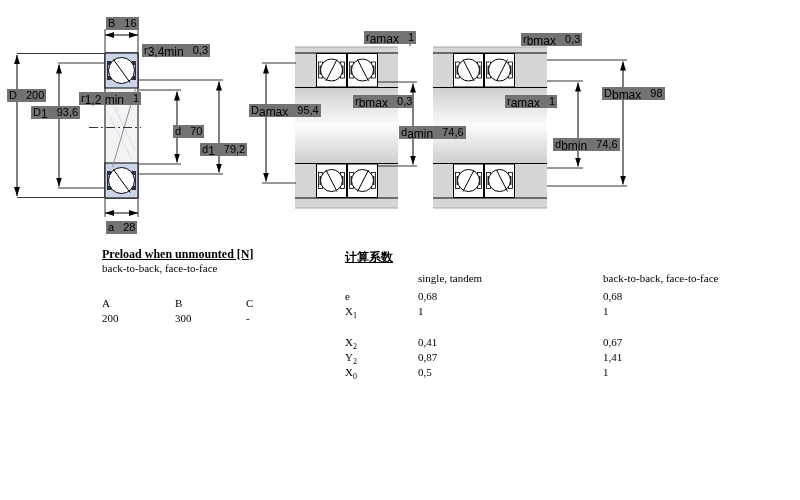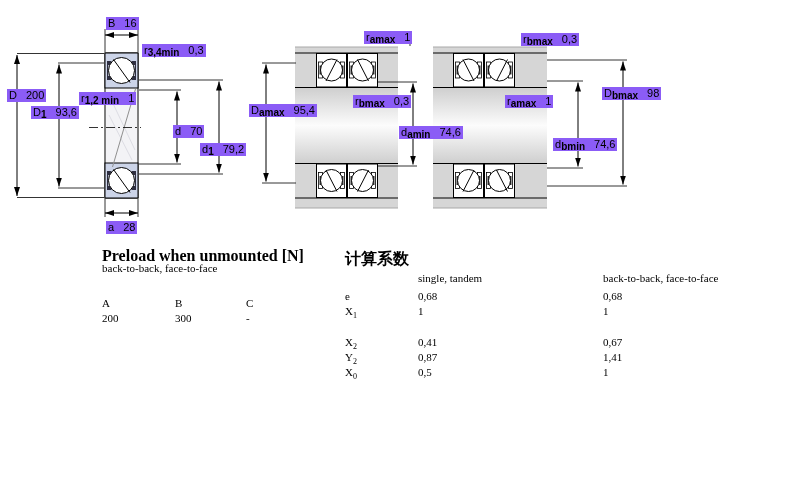--- a/index.html
+++ b/index.html
@@ -2,27 +2,27 @@
 <html><head>
 <meta charset="utf-8">
 <style>
   html,body{margin:0;padding:0;}
   body{
     width:800px;height:500px;position:relative;background:#ffffff;
     font-family:"Liberation Sans",sans-serif;color:#000;overflow:hidden;
   }
   svg{position:absolute;left:0;top:0;}
   .dim{
-    position:absolute;z-index:5;background:#8b5cf6;padding:0 2px;
+    position:absolute;z-index:5;background:#737373;padding:0 2px;
     font-size:11px;line-height:13px;white-space:nowrap;
   }
-  .dim sub{font-size:10px;vertical-align:-2px;line-height:0;font-weight:bold;}
+  .dim sub{font-size:12px;vertical-align:-2px;line-height:0;}
   .dim .v{margin-left:9px;}
   .tbl{position:absolute;font-family:"Liberation Serif",serif;font-size:11px;z-index:4;}
-  .t-title{font-weight:bold;font-size:16px;white-space:nowrap;}
+  .t-title{font-weight:bold;font-size:12px;white-space:nowrap;text-decoration:underline;}
   .t-sub{position:absolute;top:15px;left:0;white-space:nowrap;}
   .p-col{position:absolute;top:50px;}
   .p-val{position:absolute;top:65px;}
   .f-head{position:absolute;top:23px;white-space:nowrap;}
   .f-row{position:absolute;left:0;width:400px;height:15px;}
   .f-lab{position:absolute;left:0;}
   .f-lab sub{font-size:8px;vertical-align:-3px;line-height:0;}
   .f-c1{position:absolute;left:73px;}
   .f-c2{position:absolute;left:258px;}
 </style>

